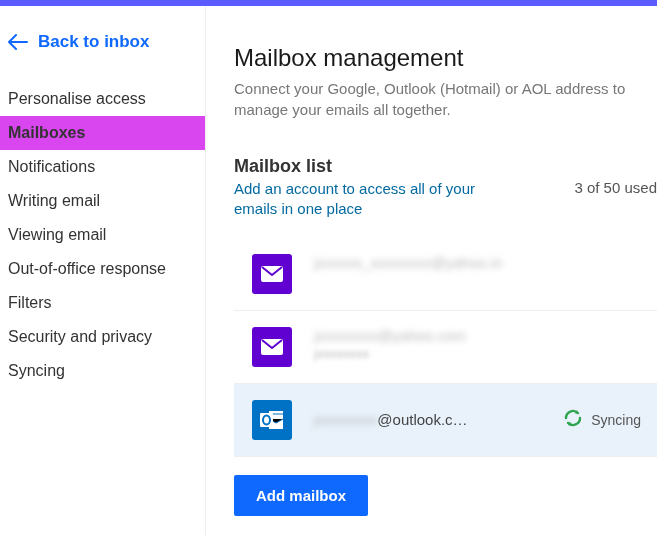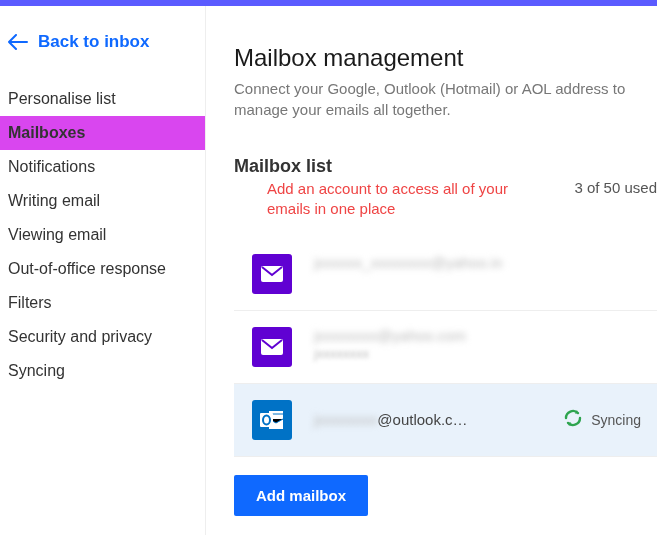--- a/index.html
+++ b/index.html
@@ -75,25 +75,24 @@
       font-size: 18px;
       font-weight: 700;
       margin-bottom: 2px;
     }
     .section-sub {
       display: flex;
       justify-content: space-between;
       margin-bottom: 18px;
     }
     .section-sub-text {
-      color: #ef4444;
+      color: #0369a1;
       font-size: 15px;
       max-width: 250px;
       line-height: 1.35;
-      margin-left: 33px;
     }
     .used-count {
       color: #555;
       font-size: 15px;
       white-space: nowrap;
     }
     .mailbox-row {
       display: flex;
       padding: 16px 0 16px 18px;
       border-bottom: 1px solid #eee;
@@ -168,21 +167,21 @@
   <aside class="sidebar">
     <div class="back-link">
       <span class="back-arrow">
         <svg width="20" height="16" viewBox="0 0 20 16" fill="none">
           <path d="M8 1 L1 8 L8 15 M1 8 H19" stroke="#0f69ff" stroke-width="2" stroke-linecap="round" stroke-linejoin="round"></path>
         </svg>
       </span>
       <span>Back to inbox</span>
     </div>
     <ul class="nav-list">
-      <li class="nav-item"><span>Personalise list</span></li>
+      <li class="nav-item"><span>Personalise access</span></li>
       <li class="nav-item active"><span>Mailboxes</span></li>
       <li class="nav-item"><span>Notifications</span></li>
       <li class="nav-item"><span>Writing email</span></li>
       <li class="nav-item"><span>Viewing email</span></li>
       <li class="nav-item"><span>Out-of-office response</span></li>
       <li class="nav-item"><span>Filters</span></li>
       <li class="nav-item"><span>Security and privacy</span></li>
       <li class="nav-item"><span>Syncing</span></li>
     </ul>
   </aside>

